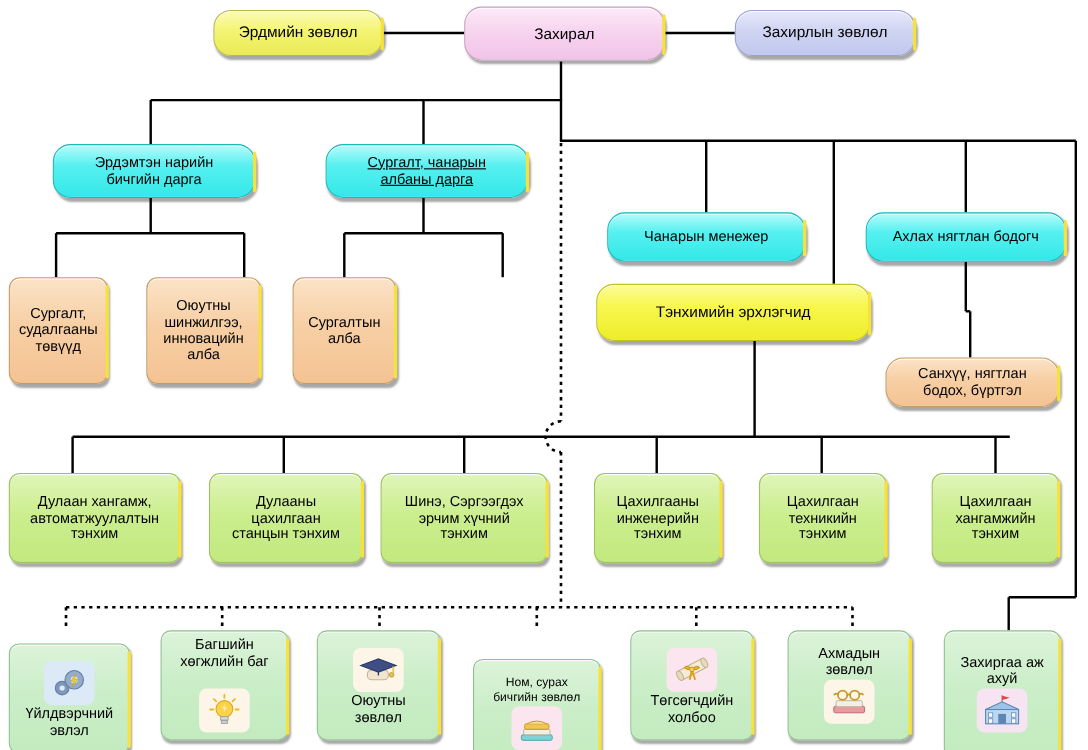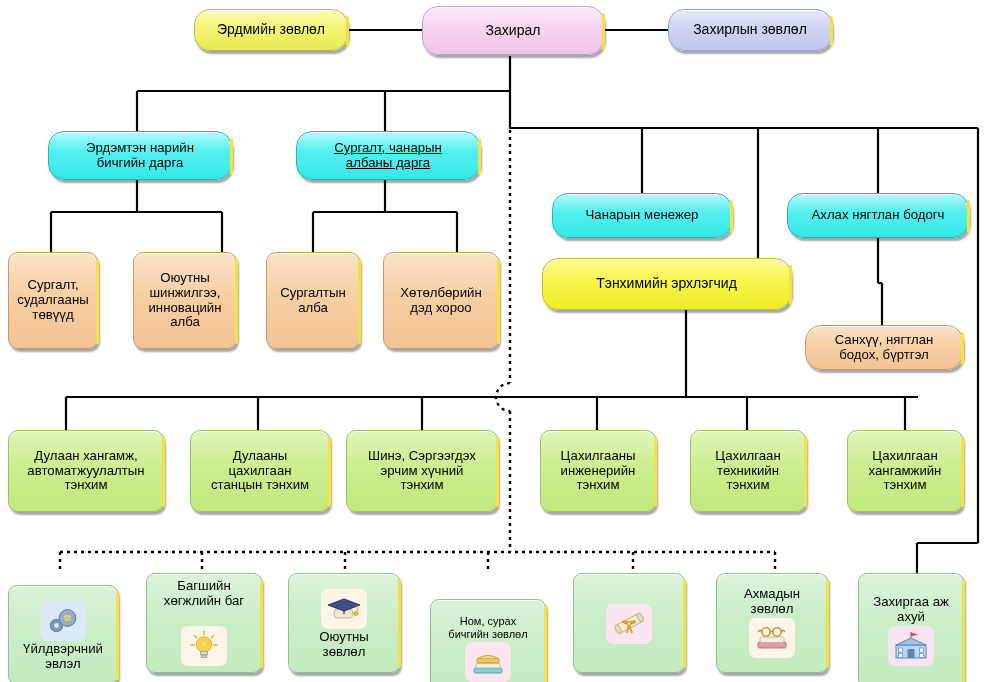--- a/index.html
+++ b/index.html
@@ -234,24 +234,20 @@
 шинжилгээ,
 инновацийн
 алба</span>
   </div>
 
   <div class="node shape-round c-peach f13" style="left:266px; top:252px; width:94px; height:97px;text-align:center;">
     <span class="lbl">Сургалтын
 алба</span>
   </div>
 
-  <div class="node shape-round c-peach f13" style="left:383px; top:252px; width:116px; height:97px;">
-    <span class="lbl">Хөтөлбөрийн
-дэд хороо</span>
-  </div>
 
   <div class="node shape-pill c-peach f13" style="left:805px; top:325px; width:158px; height:45px;text-align:center;">
     <span class="lbl">Санхүү, нягтлан
 бодох, бүртгэл</span>
   </div>
 
   <div class="node shape-round c-green f13" style="left:8px; top:430px; width:156px; height:82px;">
     <span class="lbl">Дулаан хангамж,
 автоматжуулалтын
 тэнхим</span>
@@ -359,20 +355,22 @@
           <rect x="4" y="10" width="26" height="9" rx="2" fill="#f4ecd6" stroke="#c5b38a" stroke-width="1"></rect>
           <ellipse cx="4.5" cy="14.5" rx="2.4" ry="4.6" fill="#e6dbc0" stroke="#c5b38a" stroke-width="1"></ellipse>
           <ellipse cx="29.5" cy="14.5" rx="2.4" ry="4.6" fill="#e6dbc0" stroke="#c5b38a" stroke-width="1"></ellipse>
         </g>
         <path d="M17 14 q-5 -4 -7 -1 q3 3 7 1 z" fill="#f0b429" stroke="#c2881a" stroke-width=".8"></path>
         <path d="M17 14 q5 -4 7 -1 q-3 3 -7 1 z" fill="#f0b429" stroke="#c2881a" stroke-width=".8"></path>
         <path d="M17 15 l-2 9 M17 15 l3 9" stroke="#e09f1c" stroke-width="1.8"></path>
         <circle cx="17" cy="14.5" r="2.1" fill="#f7d15e" stroke="#c2881a" stroke-width=".8"></circle>
       </svg>
     </span>
+    <span class="lbl">Төгсөгчдийн
+холбоо</span>
   </div>
 
   <div class="node shape-soft c-mint f13" style="left:716px; top:573px; width:112px; height:100px;">
     <span class="lbl">Ахмадын
 зөвлөл</span>
     <span class="icon-tile tile-cream">
       <svg width="36" height="28" viewBox="0 0 36 28" xmlns="http://www.w3.org/2000/svg">
         <rect x="4" y="18" width="28" height="6" rx="1.5" fill="#e79aa0" stroke="#bd6b73" stroke-width=".9"></rect>
         <rect x="6" y="13" width="24" height="5.5" rx="1.5" fill="#f3efe2" stroke="#bdb7a3" stroke-width=".9"></rect>
         <g fill="none" stroke="#c9952f" stroke-width="1.6">

